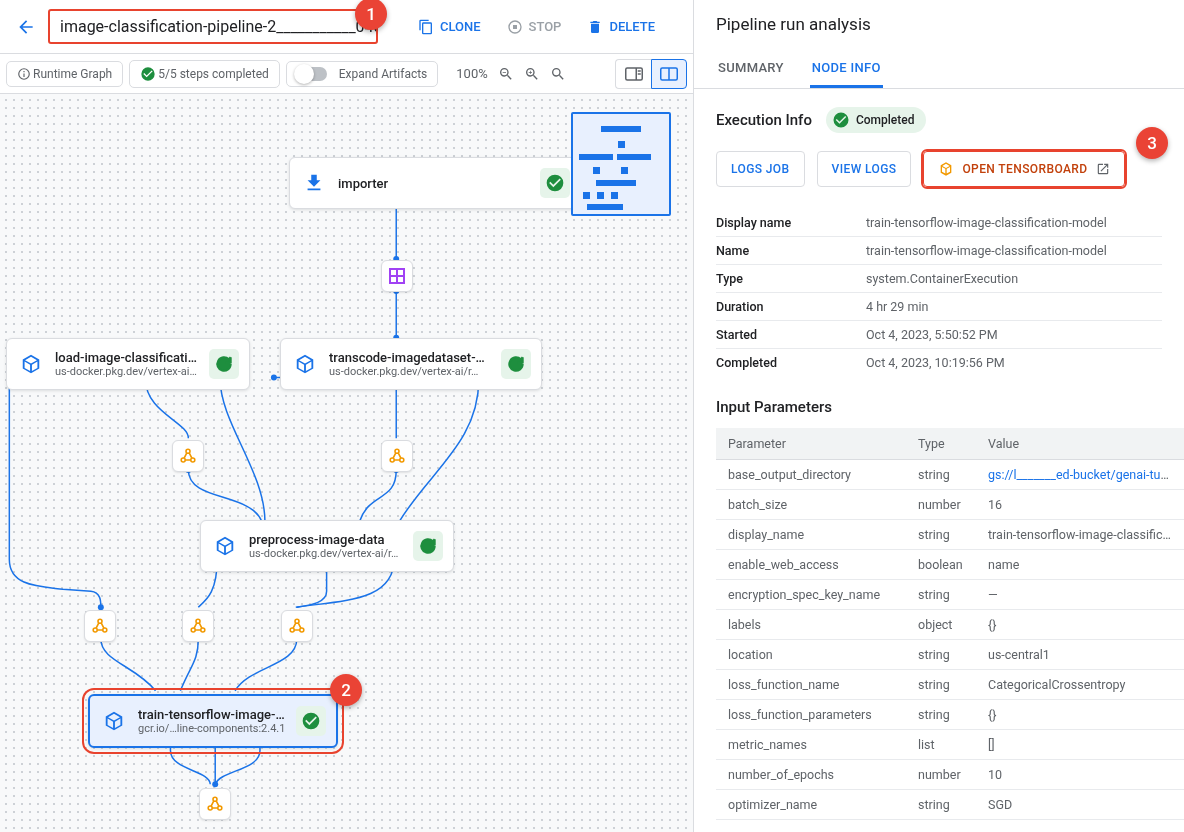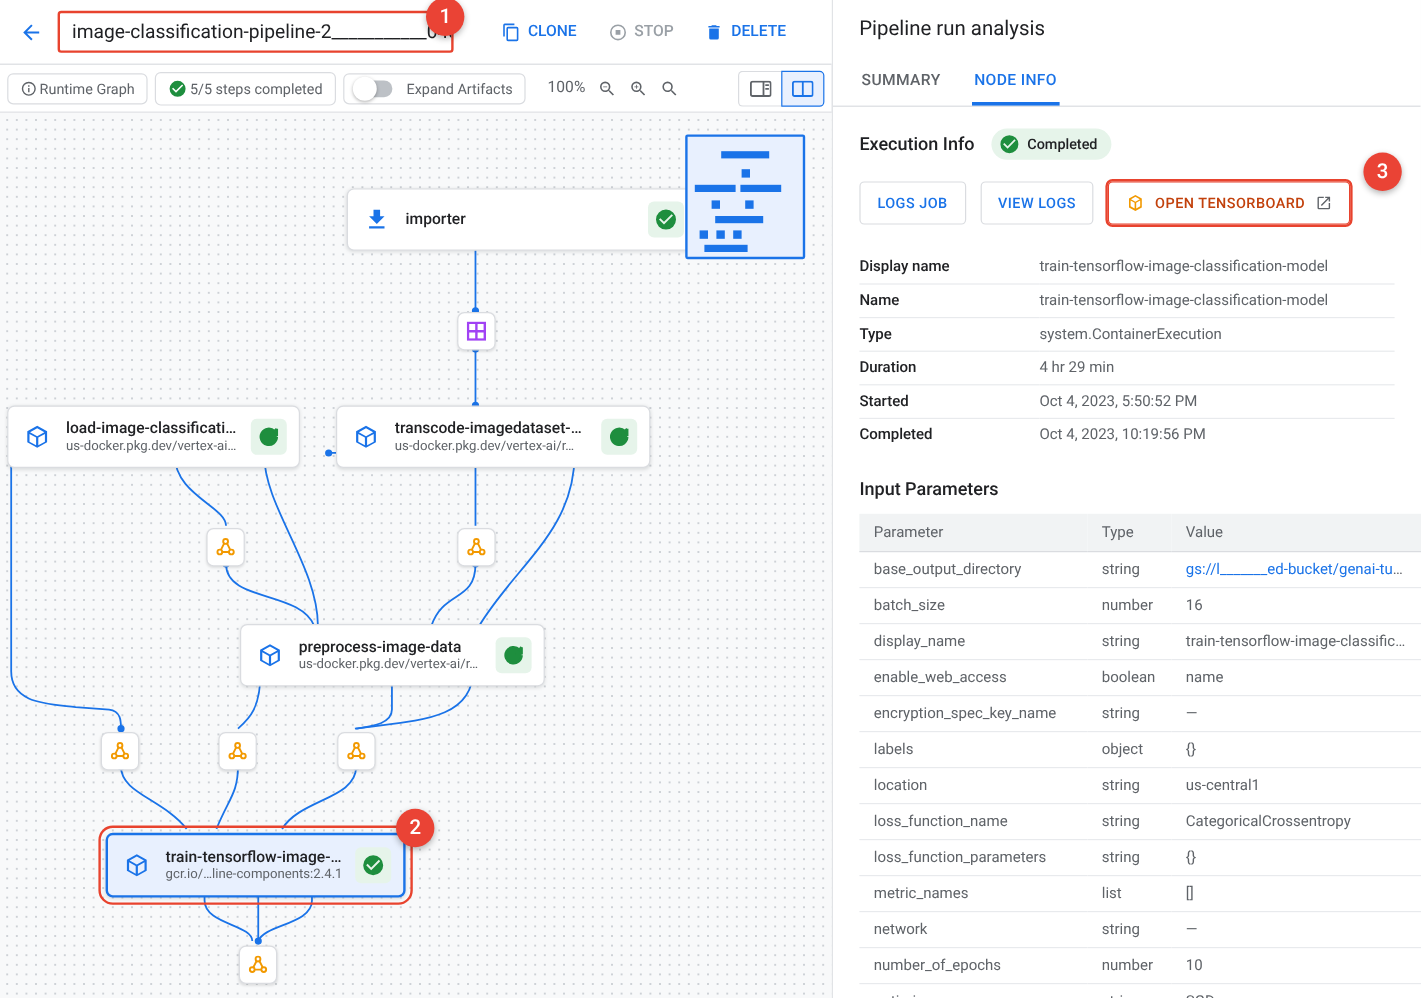--- a/index.html
+++ b/index.html
@@ -512,25 +512,20 @@
               <td>loss_function_parameters</td>
               <td>string</td>
               <td>{}</td>
             </tr>
             <tr>
               <td>metric_names</td>
               <td>list</td>
               <td>[]</td>
             </tr>
             <tr>
-              <td>network</td>
-              <td>string</td>
-              <td>—</td>
-            </tr>
-            <tr>
               <td>number_of_epochs</td>
               <td>number</td>
               <td>10</td>
             </tr>
             <tr>
               <td>optimizer_name</td>
               <td>string</td>
               <td>SGD</td>
             </tr>
           </tbody>

